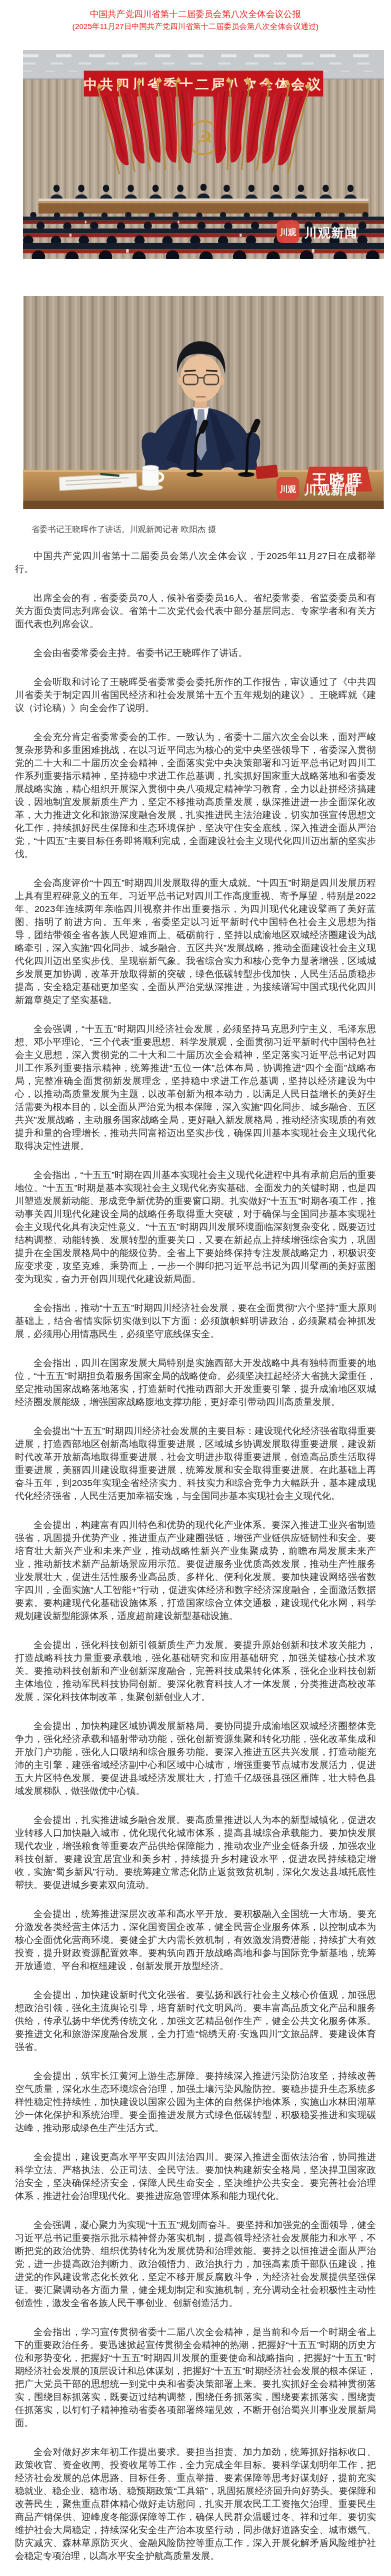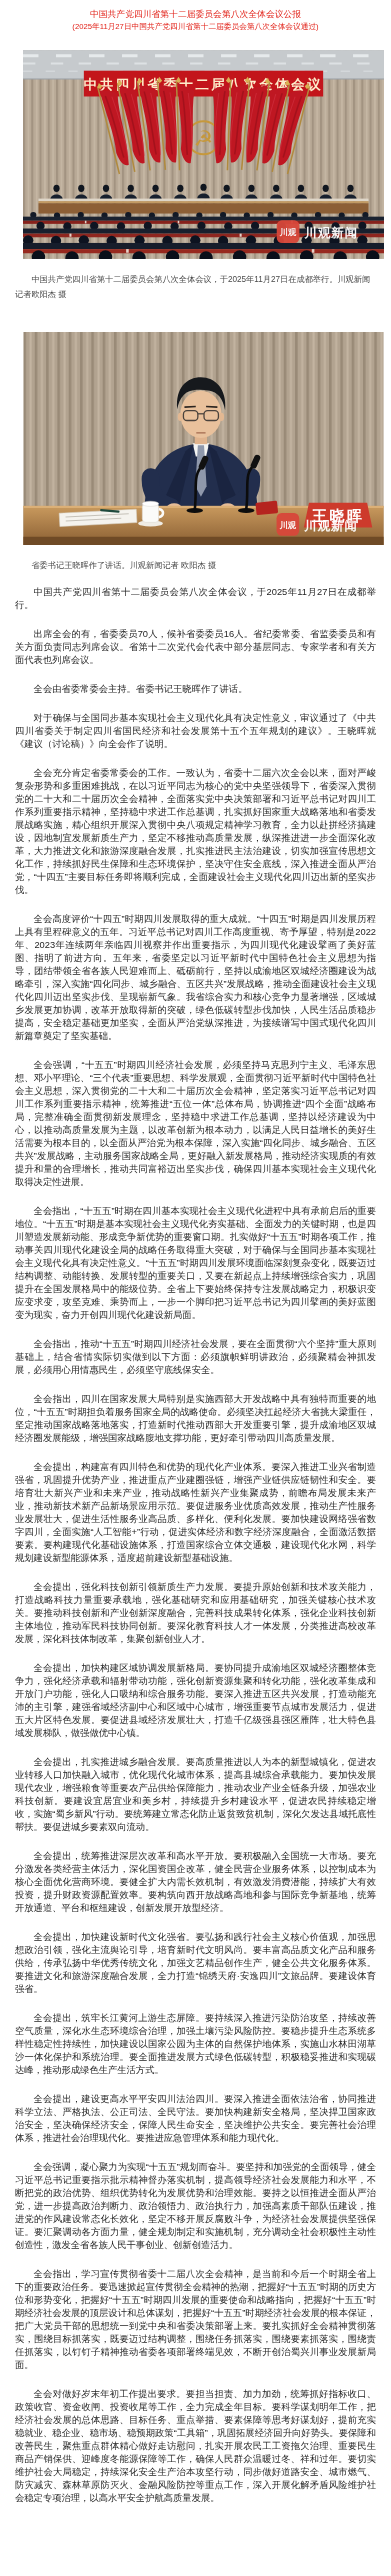--- a/index.html
+++ b/index.html
@@ -176,21 +176,20 @@
         </g>
       </g>
 
       <g transform="translate(492,330)" opacity="0.95">
         <rect x="0" y="0" width="44" height="44" rx="10" fill="#d8473a"></rect>
         <text x="22" y="29" font-size="16" font-weight="bold" fill="#ffffff" text-anchor="middle">川观</text>
         <text x="54" y="32" font-size="24" font-weight="bold" fill="#ffffff" letter-spacing="2">川观新闻</text>
       </g>
     </svg>
   </figure>
-  <p class="caption">中国共产党四川省第十二届委员会第八次全体会议，于2025年11月27日在成都举行。川观新闻记者欧阳杰 摄</p>
 
   <figure class="photo2-wrap">
     <svg width="361" height="213" viewBox="0 0 700 414">
       <defs>
         <pattern id="curt2" width="22" height="40" patternUnits="userSpaceOnUse">
           <rect width="22" height="40" fill="#b2a390"></rect>
           <rect x="0" width="5" height="40" fill="#998a77"></rect>
           <rect x="12" width="4" height="40" fill="#c3b4a1"></rect>
         </pattern>
         <linearGradient id="deskGrad" x1="0" y1="0" x2="0" y2="1">
@@ -267,27 +266,28 @@
       </g>
     </svg>
   </figure>
   <p class="caption">省委书记王晓晖作了讲话。川观新闻记者 欧阳杰 摄</p>
 
   <div class="article-body">
 
   <p class="para">中国共产党四川省第十二届委员会第八次全体会议，于2025年11月27日在成都举行。</p>
       <p class="para">出席全会的有，省委委员70人，候补省委委员16人。省纪委常委、省监委委员和有关方面负责同志列席会议。省第十二次党代会代表中部分基层同志、专家学者和有关方面代表也列席会议。</p>
       <p class="para">全会由省委常委会主持。省委书记王晓晖作了讲话。</p>
-      <p class="para">对于确保与全国同步基本实现社会主义现代化具有决定性意义，审议通过了《中共四川省委关于制定四川省国民经济和社会发展第十五个五年规划的建议》。王晓晖就《建议（讨论稿）》向全会作了说明。</p>
+      <p class="para">全会听取和讨论了王晓晖受省委常委会委托所作的工作报告，审议通过了《中共四川省委关于制定四川省国民经济和社会发展第十五个五年规划的建议》。王晓晖就《建议（讨论稿）》向全会作了说明。</p>
       <p class="para">全会充分肯定省委常委会的工作。一致认为，省委十二届六次全会以来，面对严峻复杂形势和多重困难挑战，在以习近平同志为核心的党中央坚强领导下，省委深入贯彻党的二十大和二十届历次全会精神，全面落实党中央决策部署和习近平总书记对四川工作系列重要指示精神，坚持稳中求进工作总基调，扎实抓好国家重大战略落地和省委发展战略实施，精心组织开展深入贯彻中央八项规定精神学习教育，全力以赴拼经济搞建设，因地制宜发展新质生产力，坚定不移推动高质量发展，纵深推进进一步全面深化改革，大力推进文化和旅游深度融合发展，扎实推进民主法治建设，切实加强宣传思想文化工作，持续抓好民生保障和生态环境保护，坚决守住安全底线，深入推进全面从严治党，“十四五”主要目标任务即将顺利完成，全面建设社会主义现代化四川迈出新的坚实步伐。</p>
       <p class="para">全会高度评价“十四五”时期四川发展取得的重大成就。“十四五”时期是四川发展历程上具有里程碑意义的五年。习近平总书记对四川工作高度重视、寄予厚望，特别是2022年、2023年连续两年亲临四川视察并作出重要指示，为四川现代化建设擘画了美好蓝图、指明了前进方向。五年来，省委坚定以习近平新时代中国特色社会主义思想为指导，团结带领全省各族人民迎难而上、砥砺前行，坚持以成渝地区双城经济圈建设为战略牵引，深入实施“四化同步、城乡融合、五区共兴”发展战略，推动全面建设社会主义现代化四川迈出坚实步伐、呈现崭新气象。我省综合实力和核心竞争力显著增强，区域城乡发展更加协调，改革开放取得新的突破，绿色低碳转型步伐加快，人民生活品质稳步提高，安全稳定基础更加坚实，全面从严治党纵深推进，为接续谱写中国式现代化四川新篇章奠定了坚实基础。</p>
       <p class="para">全会强调，“十五五”时期四川经济社会发展，必须坚持马克思列宁主义、毛泽东思想、邓小平理论、“三个代表”重要思想、科学发展观，全面贯彻习近平新时代中国特色社会主义思想，深入贯彻党的二十大和二十届历次全会精神，坚定落实习近平总书记对四川工作系列重要指示精神，统筹推进“五位一体”总体布局，协调推进“四个全面”战略布局，完整准确全面贯彻新发展理念，坚持稳中求进工作总基调，坚持以经济建设为中心，以推动高质量发展为主题，以改革创新为根本动力，以满足人民日益增长的美好生活需要为根本目的，以全面从严治党为根本保障，深入实施“四化同步、城乡融合、五区共兴”发展战略，主动服务国家战略全局，更好融入新发展格局，推动经济实现质的有效提升和量的合理增长，推动共同富裕迈出坚实步伐，确保四川基本实现社会主义现代化取得决定性进展。</p>
       <p class="para">全会指出，“十五五”时期在四川基本实现社会主义现代化进程中具有承前启后的重要地位。“十五五”时期是基本实现社会主义现代化夯实基础、全面发力的关键时期，也是四川塑造发展新动能、形成竞争新优势的重要窗口期。扎实做好“十五五”时期各项工作，推动事关四川现代化建设全局的战略任务取得重大突破，对于确保与全国同步基本实现社会主义现代化具有决定性意义。“十五五”时期四川发展环境面临深刻复杂变化，既要迈过结构调整、动能转换、发展转型的重要关口，又要在新起点上持续增强综合实力，巩固提升在全国发展格局中的能级位势。全省上下要始终保持专注发展战略定力，积极识变应变求变，攻坚克难、乘势而上，一步一个脚印把习近平总书记为四川擘画的美好蓝图变为现实，奋力开创四川现代化建设新局面。</p>
       <p class="para">全会指出，推动“十五五”时期四川经济社会发展，要在全面贯彻“六个坚持”重大原则基础上，结合省情实际切实做到以下方面：必须旗帜鲜明讲政治，必须聚精会神抓发展，必须用心用情惠民生，必须坚守底线保安全。</p>
       <p class="para">全会指出，四川在国家发展大局特别是实施西部大开发战略中具有独特而重要的地位，“十五五”时期担负着服务国家全局的战略使命。必须坚决扛起经济大省挑大梁重任，坚定推动国家战略落地落实，打造新时代推动西部大开发重要引擎，提升成渝地区双城经济圈发展能级，增强国家战略腹地支撑功能，更好牵引带动四川高质量发展。</p>
+      <p class="para">全会提出“十五五”时期四川经济社会发展的主要目标：建设现代化经济强省取得重要进展，打造西部地区创新高地取得重要进展，区域城乡协调发展取得重要进展，建设新时代改革开放新高地取得重要进展，社会文明进步取得重要进展，创造高品质生活取得重要进展，美丽四川建设取得重要进展，统筹发展和安全取得重要进展。在此基础上再奋斗五年，到2035年实现全省经济实力、科技实力和综合竞争力大幅跃升，基本建成现代化经济强省，人民生活更加幸福安逸，与全国同步基本实现社会主义现代化。</p>
       <p class="para">全会提出，构建富有四川特色和优势的现代化产业体系。要深入推进工业兴省制造强省，巩固提升优势产业，推进重点产业建圈强链，增强产业链供应链韧性和安全。要培育壮大新兴产业和未来产业，推动战略性新兴产业集聚成势，前瞻布局发展未来产业，推动新技术新产品新场景应用示范。要促进服务业优质高效发展，推动生产性服务业发展壮大，促进生活性服务业高品质、多样化、便利化发展。要加快建设网络强省数字四川，全面实施“人工智能+”行动，促进实体经济和数字经济深度融合，全面激活数据要素。要构建现代化基础设施体系，打造国家综合立体交通极，建设现代化水网，科学规划建设新型能源体系，适度超前建设新型基础设施。</p>
       <p class="para">全会提出，强化科技创新引领新质生产力发展。要提升原始创新和技术攻关能力，打造战略科技力量重要承载地，强化基础研究和应用基础研究，加强关键核心技术攻关。要推动科技创新和产业创新深度融合，完善科技成果转化体系，强化企业科技创新主体地位，推动军民科技协同创新。要深化教育科技人才一体发展，分类推进高校改革发展，深化科技体制改革，集聚创新创业人才。</p>
       <p class="para">全会提出，加快构建区域协调发展新格局。要协同提升成渝地区双城经济圈整体竞争力，强化经济承载和辐射带动功能，强化创新资源集聚和转化功能，强化改革集成和开放门户功能，强化人口吸纳和综合服务功能。要深入推进五区共兴发展，打造动能充沛的主引擎，建强省域经济副中心和区域中心城市，增强重要节点城市发展活力，促进五大片区特色发展。要促进县域经济发展壮大，打造千亿级强县强区雁阵，壮大特色县域发展梯队，做强做优中心镇。</p>
       <p class="para">全会提出，扎实推进城乡融合发展。要高质量推进以人为本的新型城镇化，促进农业转移人口加快融入城市，优化现代化城市体系，提高县城综合承载能力。要加快发展现代农业，增强粮食等重要农产品供给保障能力，推动农业产业全链条升级，加强农业科技创新。要建设宜居宜业和美乡村，持续提升乡村建设水平，促进农民持续稳定增收，实施“蜀乡新风”行动。要统筹建立常态化防止返贫致贫机制，深化欠发达县域托底性帮扶。要促进城乡要素双向流动。</p>
       <p class="para">全会提出，统筹推进深层次改革和高水平开放。要积极融入全国统一大市场。要充分激发各类经营主体活力，深化国资国企改革，健全民营企业服务体系，以控制成本为核心全面优化营商环境。要健全扩大内需长效机制，有效激发消费潜能，持续扩大有效投资，提升财政资源配置效率。要构筑向西开放战略高地和参与国际竞争新基地，统筹开放通道、平台和枢纽建设，创新发展开放型经济。</p>
       <p class="para">全会提出，加快建设新时代文化强省。要弘扬和践行社会主义核心价值观，加强思想政治引领，强化主流舆论引导，培育新时代文明风尚。要丰富高品质文化产品和服务供给，传承弘扬中华优秀传统文化，加强文艺精品创作生产，健全公共文化服务体系。要推进文化和旅游深度融合发展，全力打造“锦绣天府·安逸四川”文旅品牌。要建设体育强省。</p>
       <p class="para">全会提出，筑牢长江黄河上游生态屏障。要持续深入推进污染防治攻坚，持续改善空气质量，深化水生态环境综合治理，加强土壤污染风险防控。要稳步提升生态系统多样性稳定性持续性，加快建设以国家公园为主体的自然保护地体系，实施山水林田湖草沙一体化保护和系统治理。要全面推进发展方式绿色低碳转型，积极稳妥推进和实现碳达峰，推动形成绿色生产生活方式。</p>
       <p class="para">全会提出，建设更高水平平安四川法治四川。要深入推进全面依法治省，协同推进科学立法、严格执法、公正司法、全民守法。要加快构建新安全格局，坚决捍卫国家政治安全，坚决确保经济安全，保障人民生命安全，坚决维护公共安全。要完善社会治理体系，推进社会治理现代化。要推进应急管理体系和能力现代化。</p>
       <p class="para">全会强调，凝心聚力为实现“十五五”规划而奋斗。要坚持和加强党的全面领导，健全习近平总书记重要指示批示精神督办落实机制，提高领导经济社会发展能力和水平，不断把党的政治优势、组织优势转化为发展优势和治理效能。要持之以恒推进全面从严治党，进一步提高政治判断力、政治领悟力、政治执行力，加强高素质干部队伍建设，推进党的作风建设常态化长效化，坚定不移开展反腐败斗争，为经济社会发展提供坚强保证。要汇聚调动各方面力量，健全规划制定和实施机制，充分调动全社会积极性主动性创造性，激发全省各族人民干事创业、创新创造活力。</p>
       <p class="para">全会指出，学习宣传贯彻省委十二届八次全会精神，是当前和今后一个时期全省上下的重要政治任务。要迅速掀起宣传贯彻全会精神的热潮，把握好“十五五”时期的历史方位和形势变化，把握好“十五五”时期四川发展的重要使命和战略指向，把握好“十五五”时期经济社会发展的顶层设计和总体谋划，把握好“十五五”时期经济社会发展的根本保证，把广大党员干部的思想统一到党中央和省委决策部署上来。要扎实抓好全会精神贯彻落实，围绕目标抓落实，既要迈过结构调整，围绕任务抓落实，围绕要素抓落实，围绕责任抓落实，以钉钉子精神推动省委各项部署终端见效，不断开创治蜀兴川事业发展新局面。</p>

